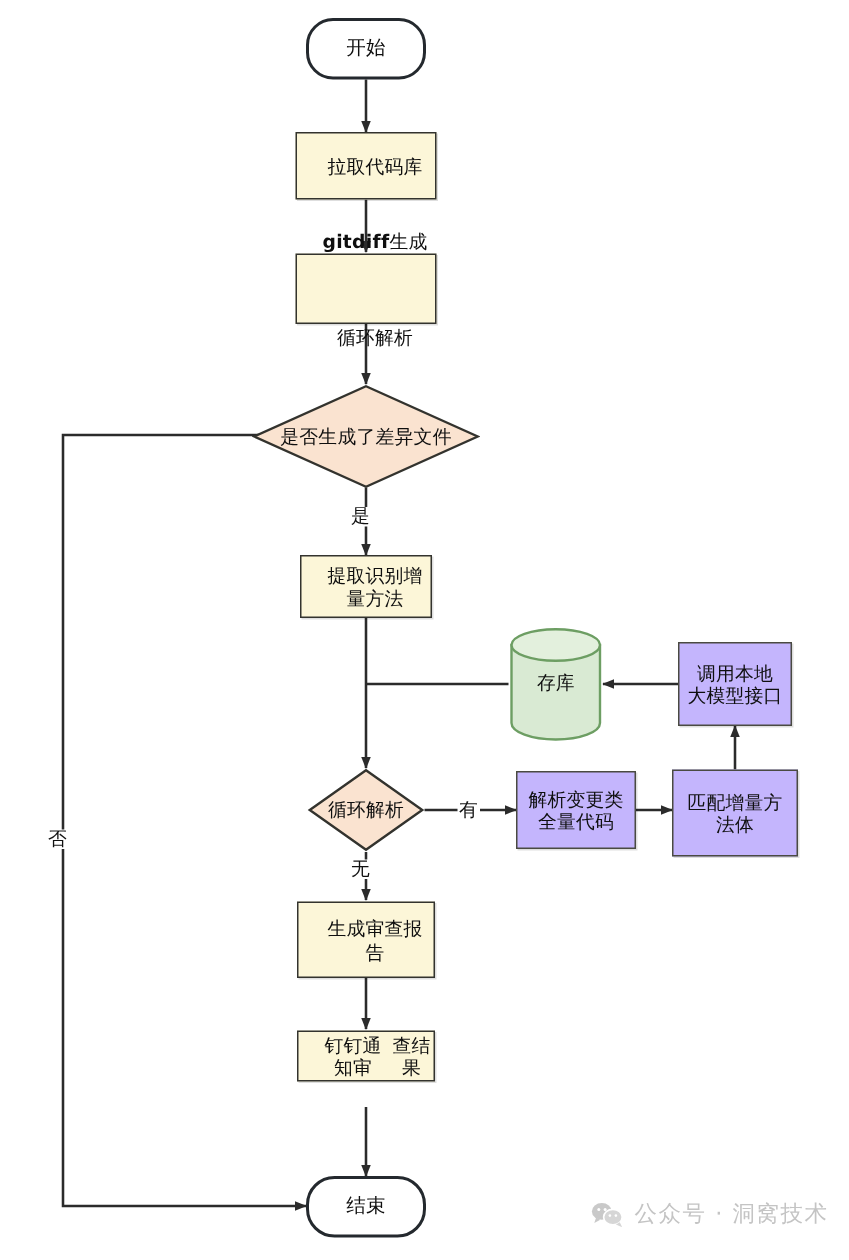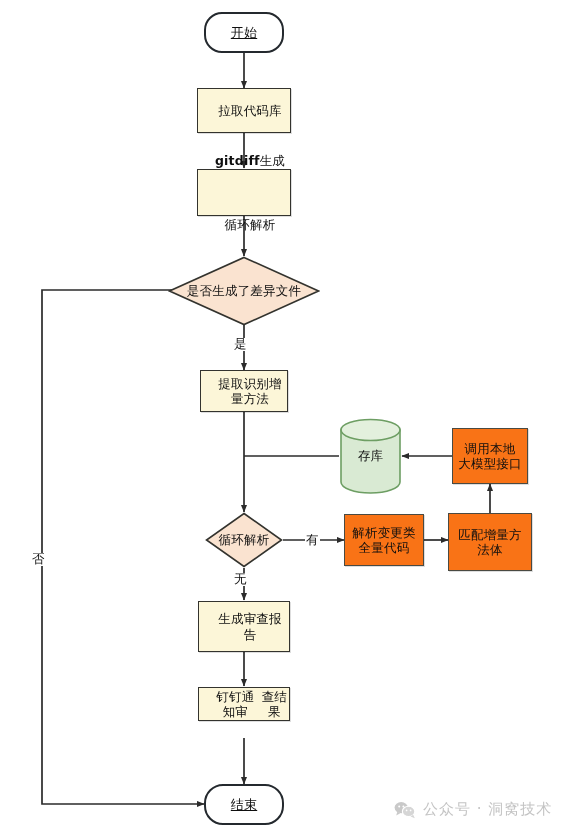--- a/index.html
+++ b/index.html
@@ -39,32 +39,31 @@
     color: #0f0f0f;
     font-size: 12.5px;
     letter-spacing: .2px;
   }
   
   .terminal {
     background: #ffffff;
     border: 2.4px solid #24292e;
     border-radius: 18px;
     font-size: 13px;
-    text-decoration: underline;
   }
   
   .proc-yellow {
     background: #fcf6d8;
     border: 1.6px solid #33332e;
     box-shadow: 1px 1px 0 rgba(0,0,0,.13);
     padding-left: 12px;
   }
   
   .proc-cream {
-    background: #f97316;
+    background: #c4b5fd;
     border: 1.6px solid #4a4a42;
     box-shadow: 1px 1px 0 rgba(0,0,0,.13);
   }
   
   .decision {
     background: transparent;
     border: none;
   }
   .decision .dia-shape {
     position: absolute;

